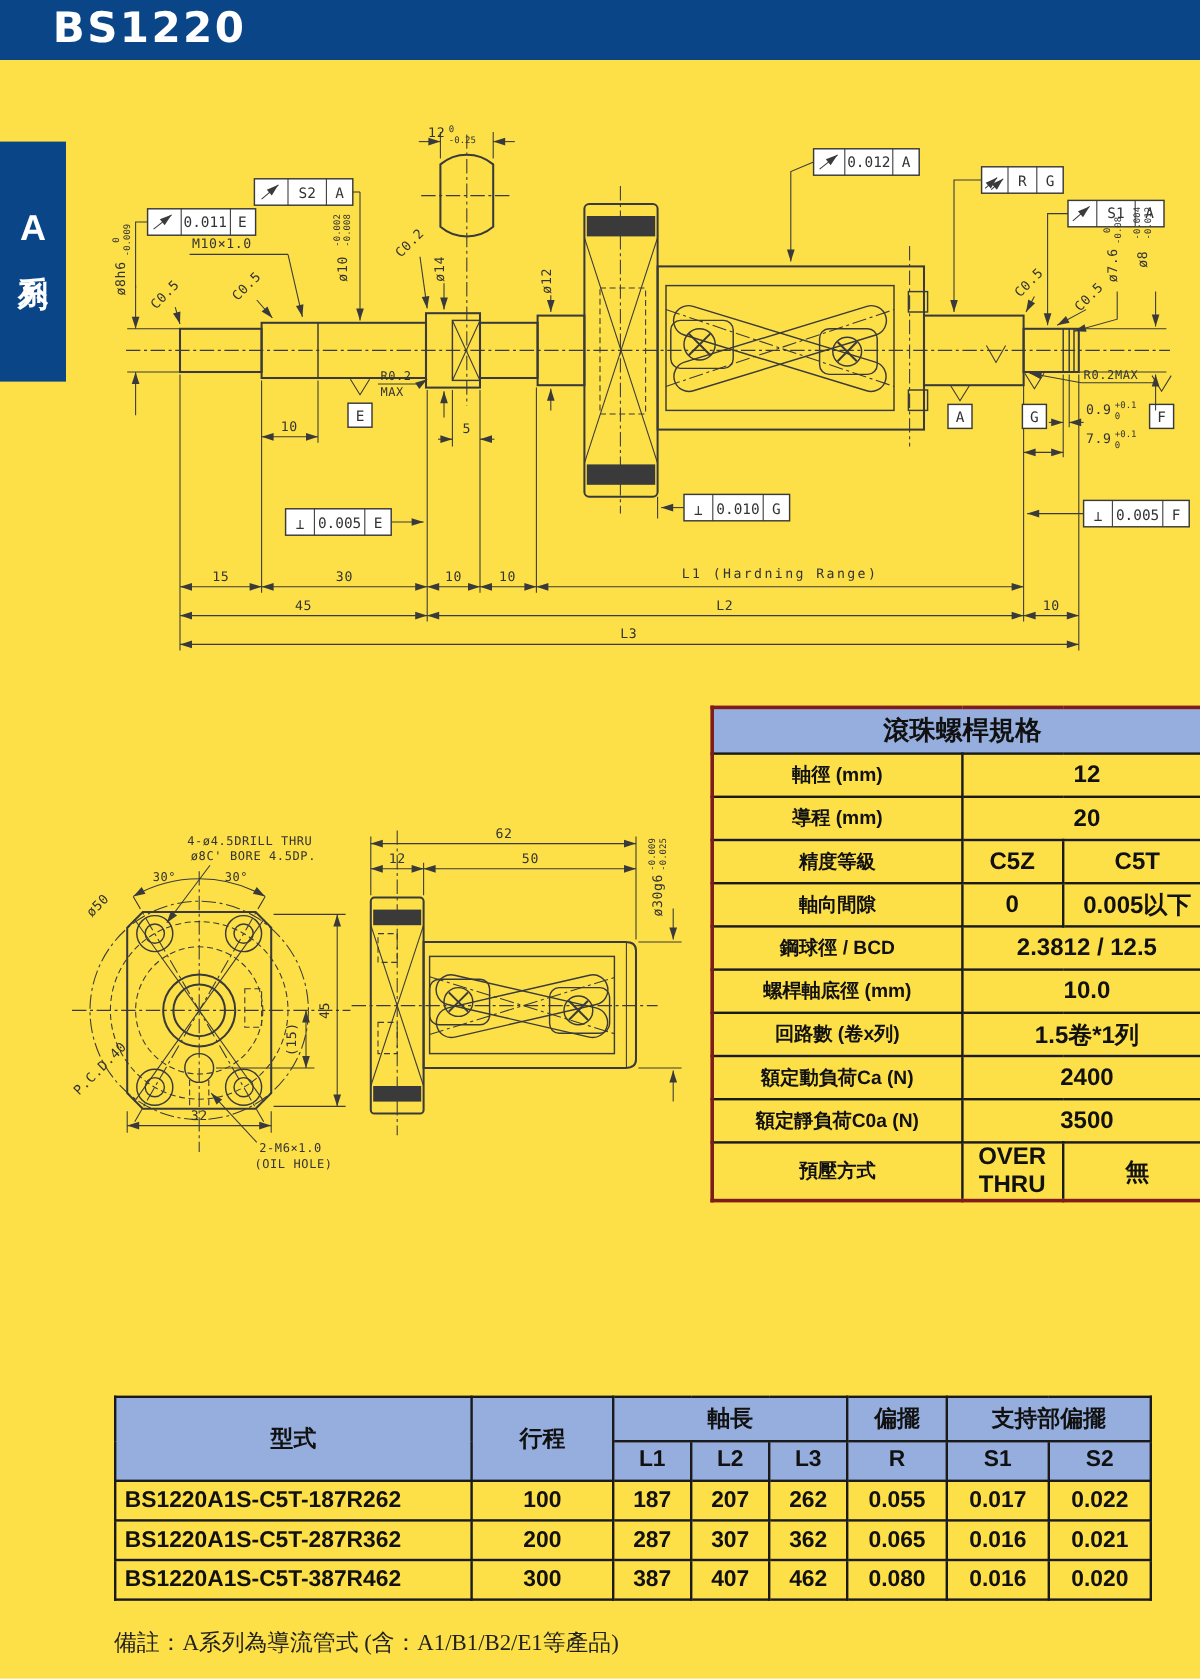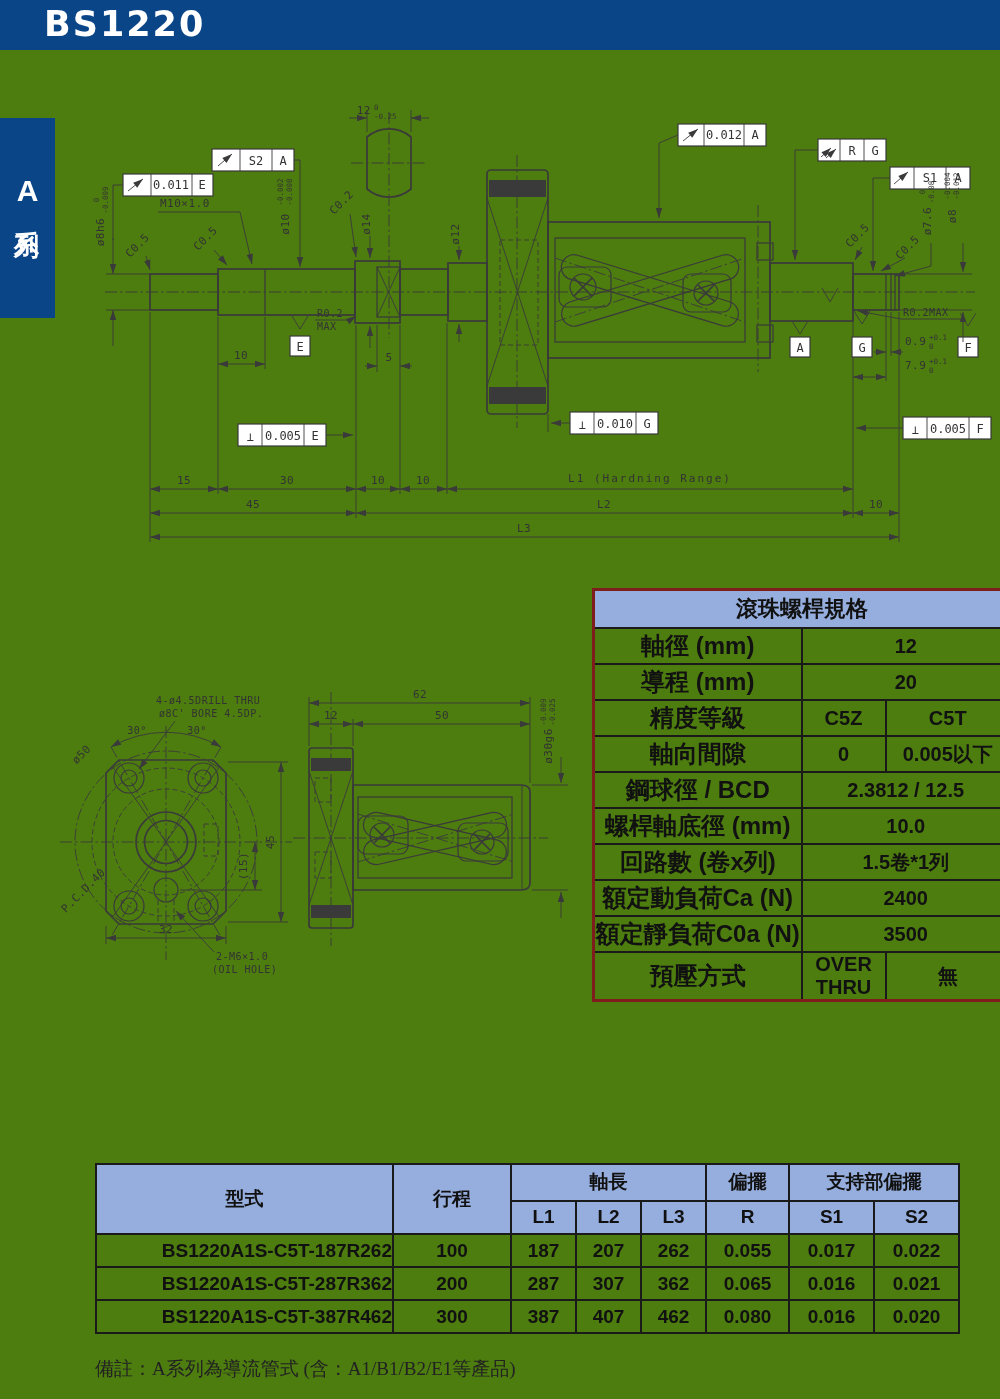--- a/index.html
+++ b/index.html
@@ -1,16 +1,16 @@
 <!DOCTYPE html>
 <html><head>
 <meta charset="utf-8">
 <style>
   html,body{margin:0;padding:0;background:#fff;}
-  .page{position:relative;width:1000px;height:1399px;background:#4d7c0f;overflow:hidden;
+  .page{position:relative;width:1000px;height:1399px;background:#fde047;overflow:hidden;
         font-family:"Liberation Sans",sans-serif;}
   .topbar{position:absolute;left:0;top:0;width:1000px;height:50px;background:#0a4587;}
   .topbar .t{position:absolute;left:44px;top:4px;color:#fff;font-size:35px;font-weight:bold;
              letter-spacing:2px;font-family:"DejaVu Sans",sans-serif;}
   .seriestab{position:absolute;left:0;top:118px;width:55px;height:200px;background:#0a4587;
              color:#fff;text-align:center;}
   .seriestab .a{margin-top:58px;font-size:30px;font-weight:bold;line-height:30px;}
   .seriestab .w{margin:4px auto 0;writing-mode:vertical-rl;text-orientation:upright;
                 font-size:25px;font-weight:bold;letter-spacing:4px;}
   svg{position:absolute;left:0;top:0;}
@@ -26,31 +26,31 @@
   .dts{font-family:"DejaVu Sans Mono",monospace;font-size:7.5px;letter-spacing:0;}
   .dtf{font-family:"DejaVu Sans Mono",monospace;font-size:12px;letter-spacing:0;}
   .dm{text-anchor:middle;}
   .d10{font-size:10px;}
   
   .spec{position:absolute;left:580px;top:588px;width:417px;border-collapse:collapse;
         table-layout:fixed;}
   .spec td{border:2px solid #1a1a1a;text-align:center;font-weight:bold;color:#111;
            font-size:20px;padding:0;height:34px;}
   .spec .title{background:#96aedd;font-size:22px;height:36px;}
-  .spec .lbl{font-size:24px;}
+  .spec .lbl{font-size:16px;}
   .sm{font-size:15px;}
   .xs{font-size:13px;}
   .spec{border:3px solid #7f1d1d;margin-left:12px;}
   
   .mod{position:absolute;left:95px;top:1163px;width:863px;border-collapse:collapse;
        table-layout:fixed;border:1px solid #4c1d95;}
   .mod td{border:2px solid #1a1a1a;text-align:center;font-weight:bold;color:#111;
           font-size:19px;padding:0;height:31px;}
   .mod .hd2{background:#96aedd;}
-  .mod .mdl{text-align:right;padding-left:7px;font-size:19px;}
+  .mod .mdl{text-align:left;padding-left:7px;font-size:19px;}
   .note{position:absolute;left:95px;top:1356px;font-size:19px;color:#222;font-family:Liberation Serif, serif;}
 </style>
 </head>
 <body>
 
 <div class="page">
 
   <div class="topbar">
     <div class="t">BS1220</div>
   </div>

